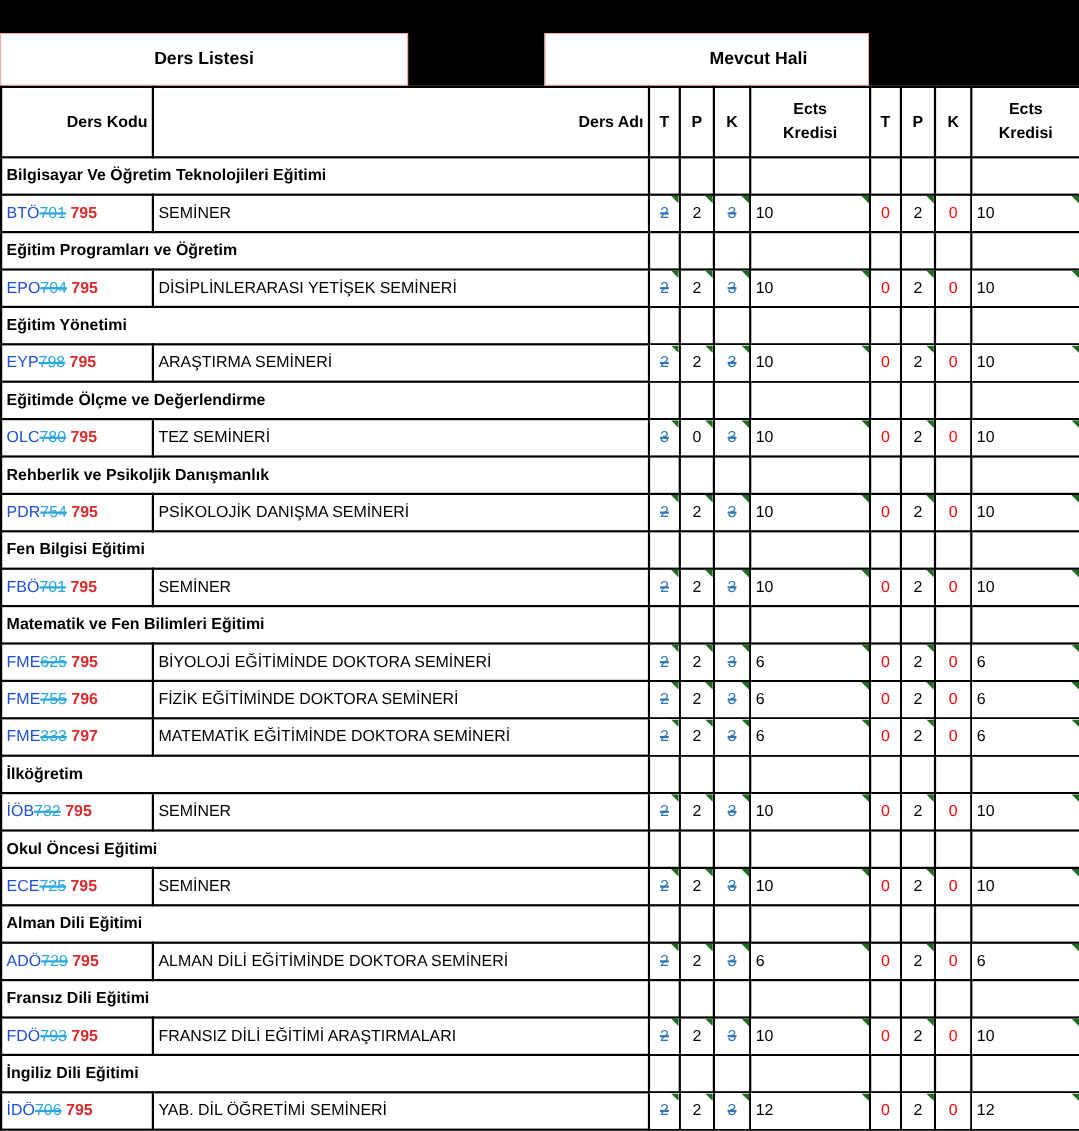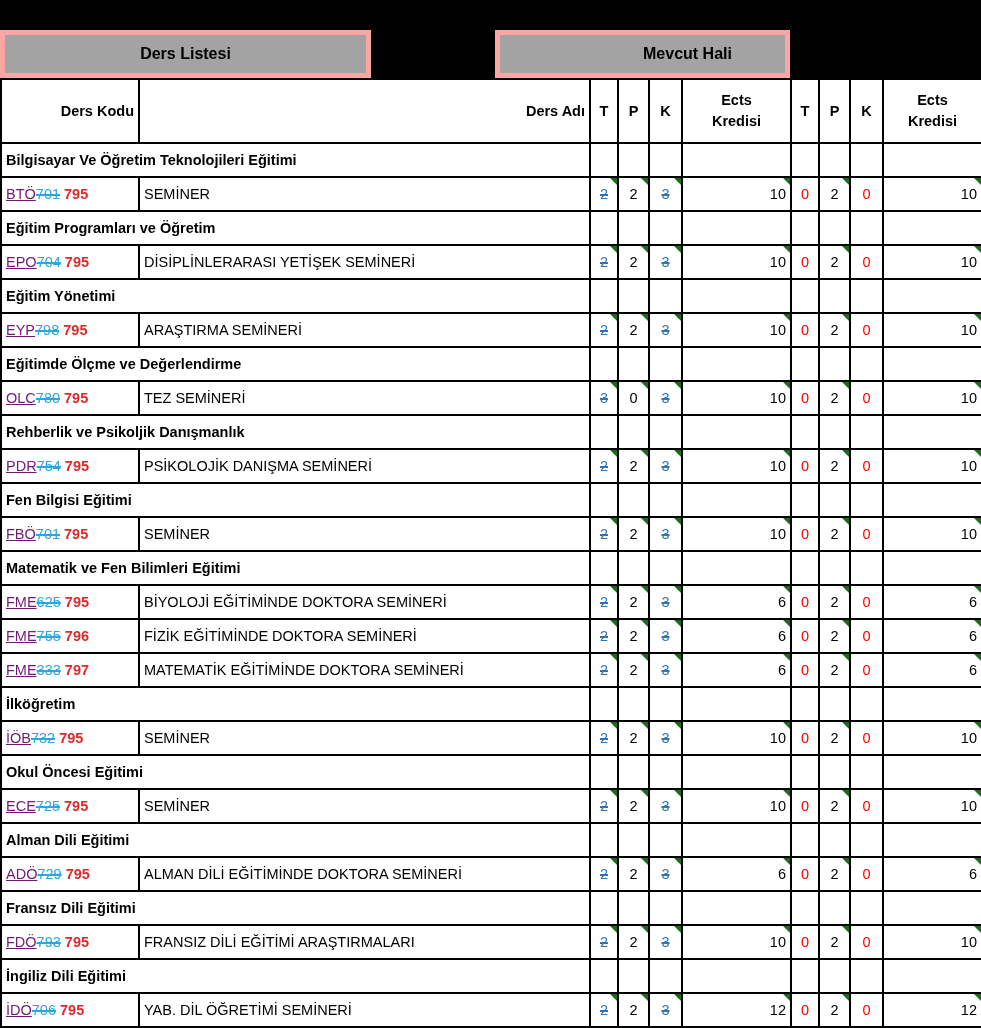--- a/index.html
+++ b/index.html
@@ -9,22 +9,22 @@
     font-family:"Liberation Sans", sans-serif;
     overflow:hidden;
   }
   .sheet{position:relative;width:981px;height:1028px;background:#000;}
 
   
   .banner{position:absolute;left:0;top:0;width:981px;height:30px;background:#000;}
 
   .titlerow{position:absolute;left:0;top:30px;width:981px;height:48px;}
   .title-white{
-    position:absolute;top:0;height:48px;background:#a3a3a3;
-    border:5px solid #fca5a5;box-sizing:border-box;
+    position:absolute;top:0;height:48px;background:#ffffff;
+    border:1px solid #fca5a5;box-sizing:border-box;
     display:flex;align-items:center;justify-content:center;
     font-weight:bold;font-size:16px;color:#000;
   }
   .t-ders{left:0;width:371px;}
   .t-gap{left:495px;width:95px;border-right:none;}
   .t-mevcut{left:590px;width:200px;border-left:none;}
 
   
   table.grid{
     position:absolute;left:0;top:78px;
@@ -74,26 +74,26 @@
   .num.blue{color:#2E75B6;text-decoration:line-through;
             text-decoration-color:#2E75B6;text-decoration-thickness:1.5px;}
   .num.red{color:#FF0000;}
   .num.black{color:#000;}
 
   
   .num.tri::before,.ects-cell.tri::before{
     content:"";position:absolute;top:0;right:0;
     border-top:7px solid #1E6B1E;border-left:7px solid transparent;
   }
-  .ects-cell{text-align:right;position:relative;font-size:15px;color:#000;}
+  .ects-cell{text-align:left;position:relative;font-size:15px;color:#000;}
 
   .code-old{color:#29A8DF;text-decoration:line-through;
             text-decoration-color:#29A8DF;text-decoration-thickness:1.6px;}
   .code-new{color:#D92B2B;font-weight:bold;}
-  .code-pre{color:#701a75;text-decoration:underline;}
+  .code-pre{color:#1d4ed8;}
   .cname{font-size:14.5px;color:#000;margin-left:32px;}
 </style>
 </head>
 <body>
 
 <div class="sheet">
 
   <div class="banner"></div>
 
   <div class="titlerow">

